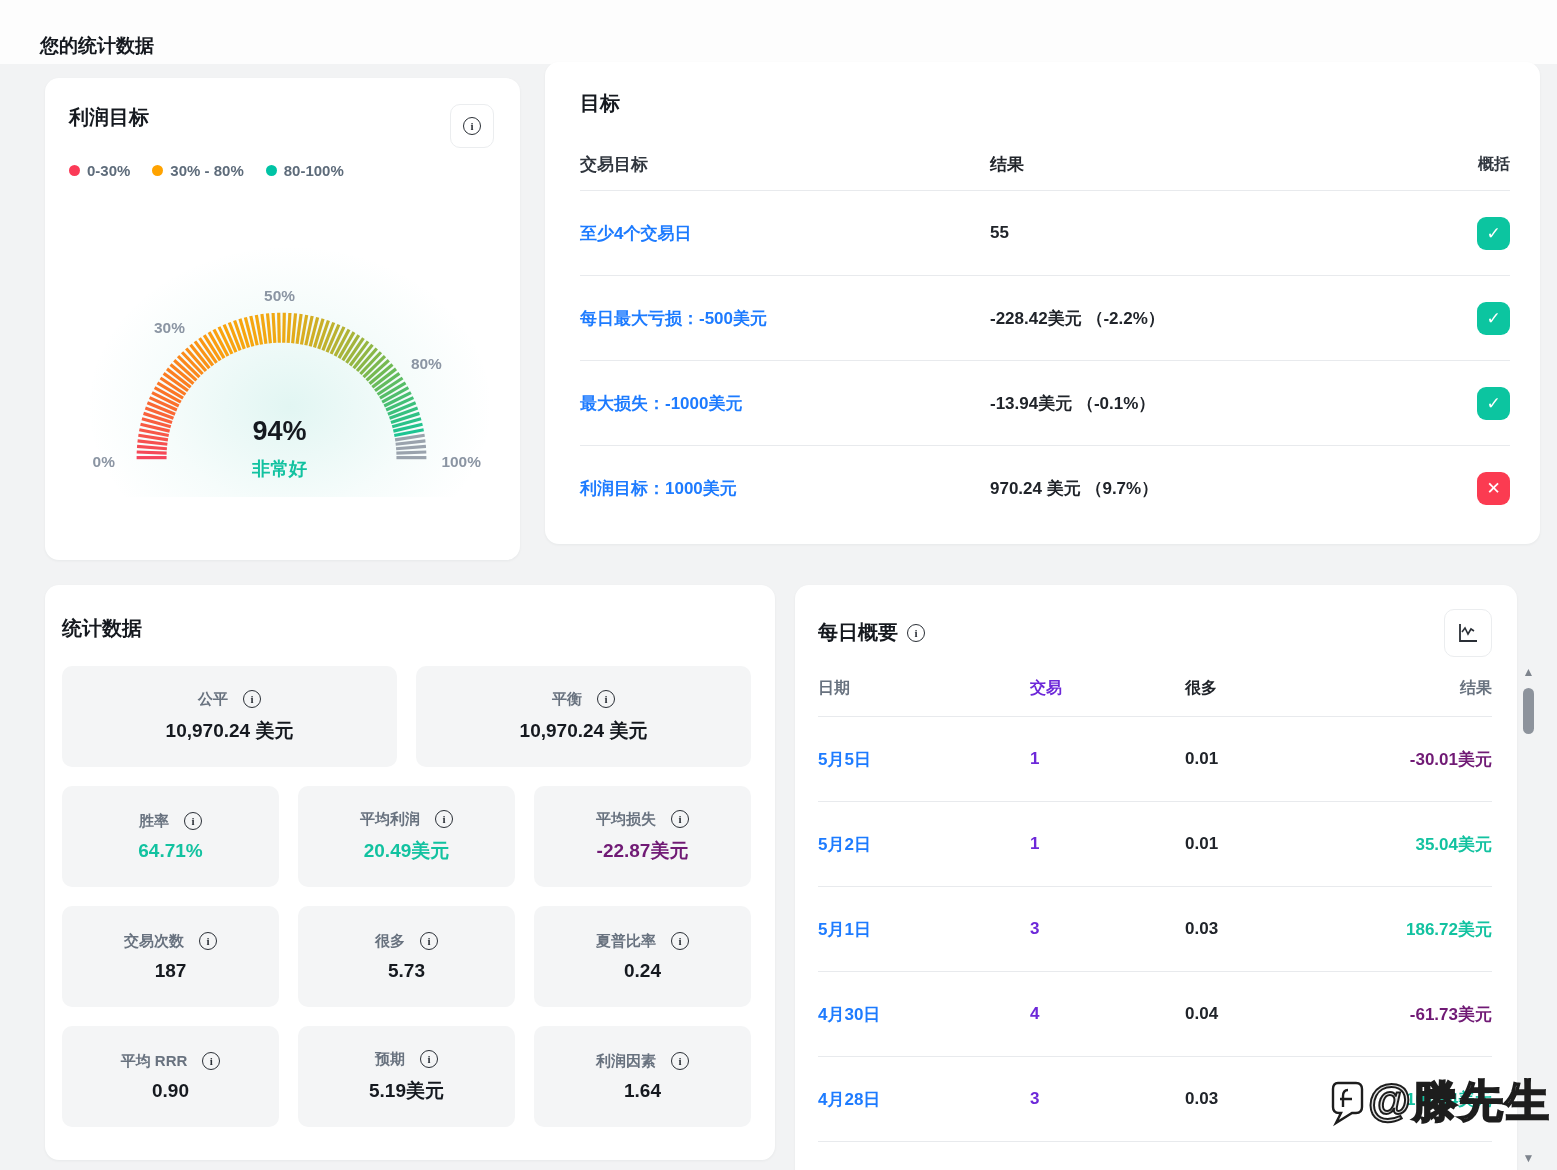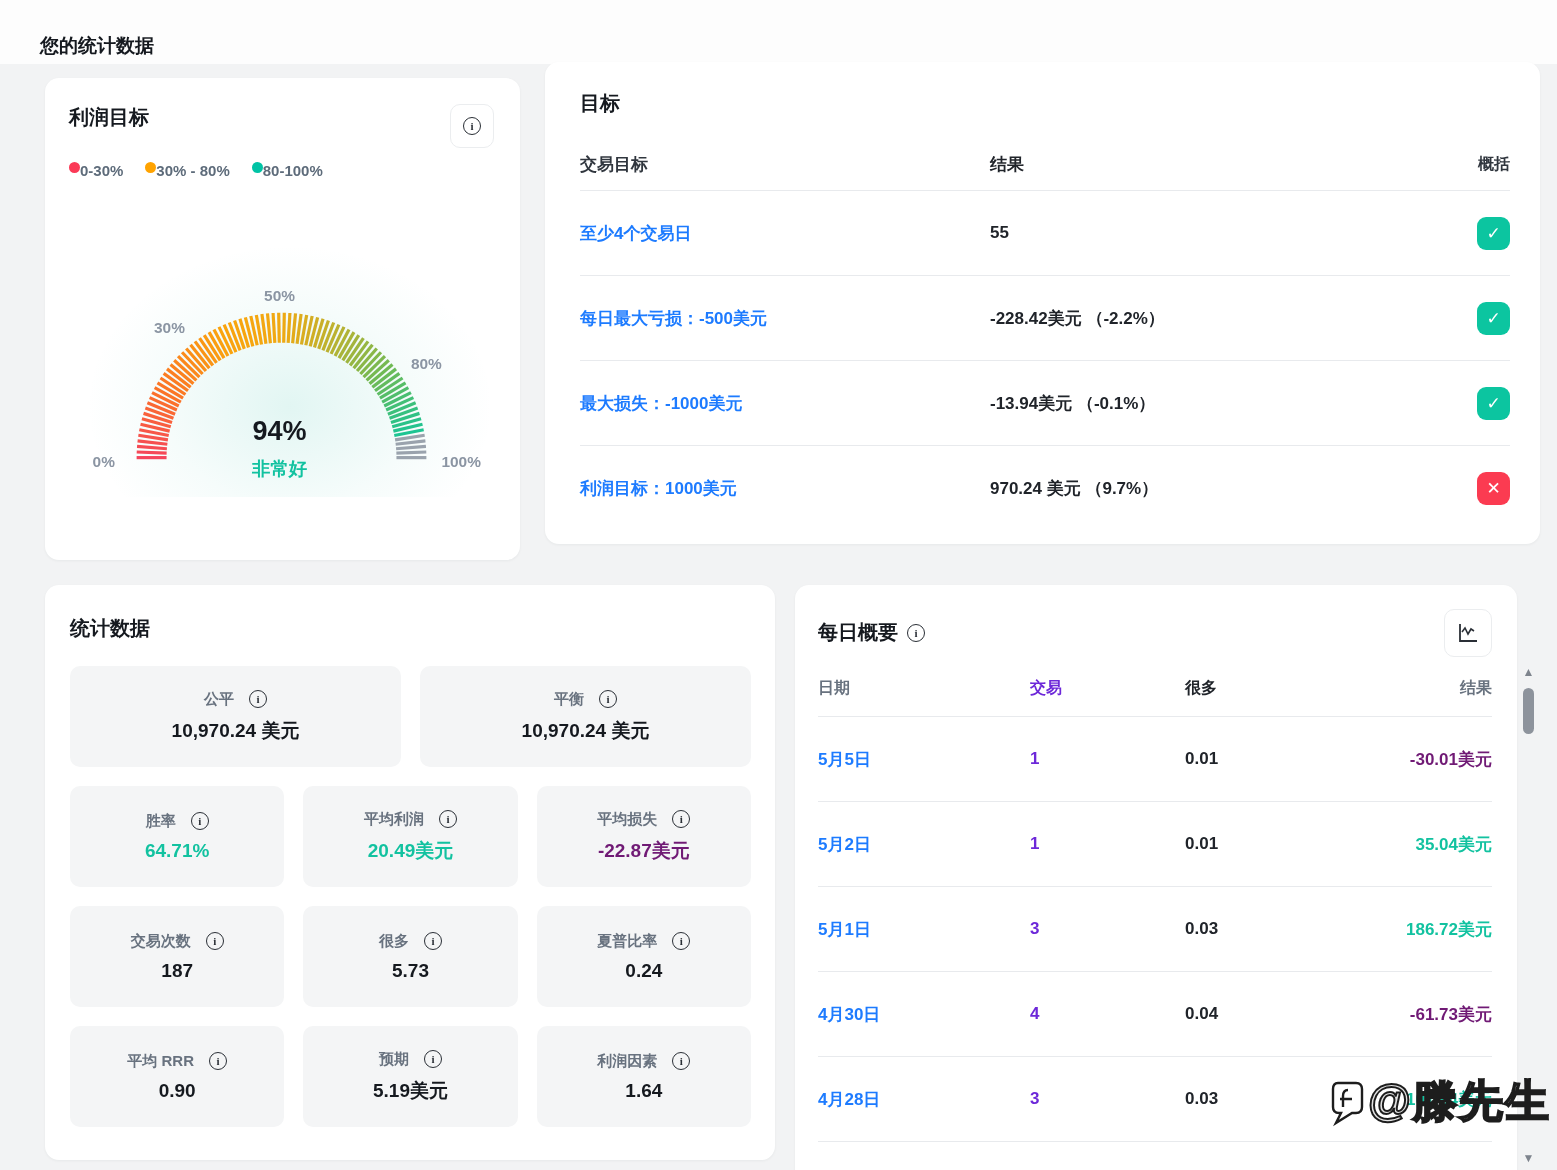--- a/index.html
+++ b/index.html
@@ -24,21 +24,21 @@
     width:44px; height:44px; border:1px solid #ebedef; border-radius:10px; background:#fff;
     display:flex; align-items:center; justify-content:center; cursor:pointer;
   }
   .info-circle {
     display:inline-flex; align-items:center; justify-content:center;
     width:18px; height:18px; border:1.7px solid #2a2f36; border-radius:50%;
     font-size:11px; font-weight:bold; color:#2a2f36; font-family:"Liberation Serif","DejaVu Serif",serif;
     flex:0 0 auto;
   }
   .legend { display:flex; gap:22px; margin-top:14px; }
-  .legend-item { display:flex; font-size:15px; color:#5d6b7a; font-weight:bold; }
+  .legend-item { display:flex; align-items:center; gap:7px; font-size:15px; color:#5d6b7a; font-weight:bold; }
   .dot { width:11px; height:11px; border-radius:50%; }
   .dot-red { background:#fb3a57; }
   .dot-orange { background:#ffa300; }
   .dot-teal { background:#00c3a5; }
   .gauge-wrap {
     margin-top:52px;
     background:radial-gradient(ellipse at 52% 66%, rgba(73,197,178,0.16) 0%, rgba(73,197,178,0.05) 40%, rgba(255,255,255,0) 65%);
   }
   .gauge-axis-label { font-size:16px; font-weight:bold; fill:#8b95a3; }
   .gauge-value { font-size:28px; font-weight:bold; fill:#15191f; }
@@ -54,21 +54,21 @@
   .gc-goal { width:410px; font-size:17px; font-weight:bold; }
   .gc-goal a { color:#1d7bff; text-decoration:none; cursor:pointer; }
   .gc-result { flex:1; font-size:17px; font-weight:bold; color:#20242a; }
   .gc-badge { width:60px; display:flex; justify-content:flex-end; }
   .badge { width:33px; height:33px; border-radius:9px; display:flex; align-items:center; justify-content:center;
            color:#fff; font-size:17px; font-weight:bold; }
   .badge-pass { background:#0cc5a0; }
   .badge-fail { background:#fb3b51; }
 
   
-  #card-stats { left:45px; top:585px; width:730px; height:575px; padding:30px 24px 0 25px; }
+  #card-stats { left:45px; top:585px; width:730px; height:575px; padding:30px 24px 0 17px; }
   .tiles-2 { display:grid; grid-template-columns:1fr 1fr; gap:19px; margin-top:24px; }
   .tiles-3 { display:grid; grid-template-columns:1fr 1fr 1fr; gap:19px; margin-top:19px; }
   .tile { background:#f4f5f6; border-radius:10px; height:101px; display:flex; flex-direction:column;
           align-items:center; justify-content:center; gap:9px; }
   .tile-label { display:flex; align-items:center; gap:15px; font-size:15px; color:#68727f; font-weight:bold;text-align:center; }
   .tile-value { font-size:19px; font-weight:bold; color:#15191f; }
   .val-teal { color:#12c2a0; }
   .val-red  { color:#701a75; }
 
   

